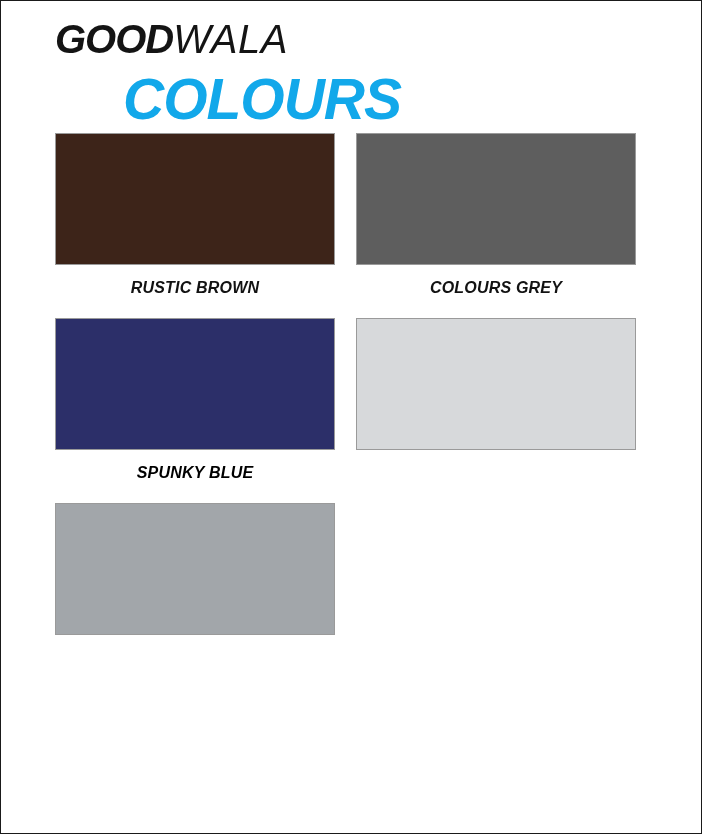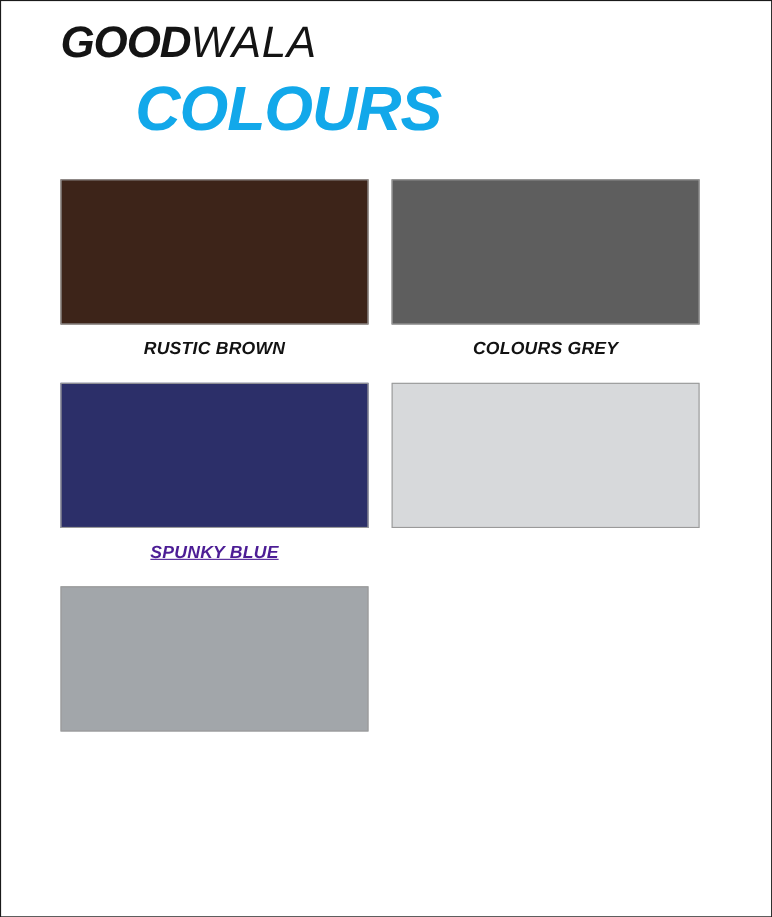--- a/index.html
+++ b/index.html
@@ -64,21 +64,21 @@
     font-weight: 900;
     font-style: italic;
     letter-spacing: -1px;
     padding-right: 180px;
   }
 
   
   #swatch-grid {
     position: absolute;
     left: 54px;
-    top: 162px;
+    top: 132px;
     width: 606px;
     display: grid;
     grid-template-columns: 280px 280px;
     column-gap: 46px;
     row-gap: 108px;
     gap: 21px;
   }
 
   .swatch-cell {
     width: 280px;
@@ -121,21 +121,21 @@
       <span class="swatch-label" style="color: rgb(18, 18, 18);">RUSTIC BROWN</span>
     </div>
 
     <div class="swatch-cell">
       <div class="swatch-chip" style="background-color: rgb(94, 94, 94); border-color: rgb(154, 154, 154);"></div>
       <span class="swatch-label" style="color: rgb(18, 18, 18);">COLOURS GREY</span>
     </div>
 
     <div class="swatch-cell">
       <div class="swatch-chip" style="background-color: rgb(44, 47, 105); border-color: rgb(154, 154, 154);"></div>
-      <span class="swatch-label" style="color: #4c1d95; text-decoration: underline;">SPUNKY BLUE</span>
+      <span class="swatch-label" style="color: #000000;">SPUNKY BLUE</span>
     </div>
 
     <div class="swatch-cell">
       <div class="swatch-chip" style="background-color: rgb(215, 217, 219); border-color: rgb(154, 154, 154);"></div>
     </div>
 
     <div class="swatch-cell">
       <div class="swatch-chip" style="background-color: rgb(162, 166, 170); border-color: rgb(154, 154, 154);"></div>
 
     </div>

